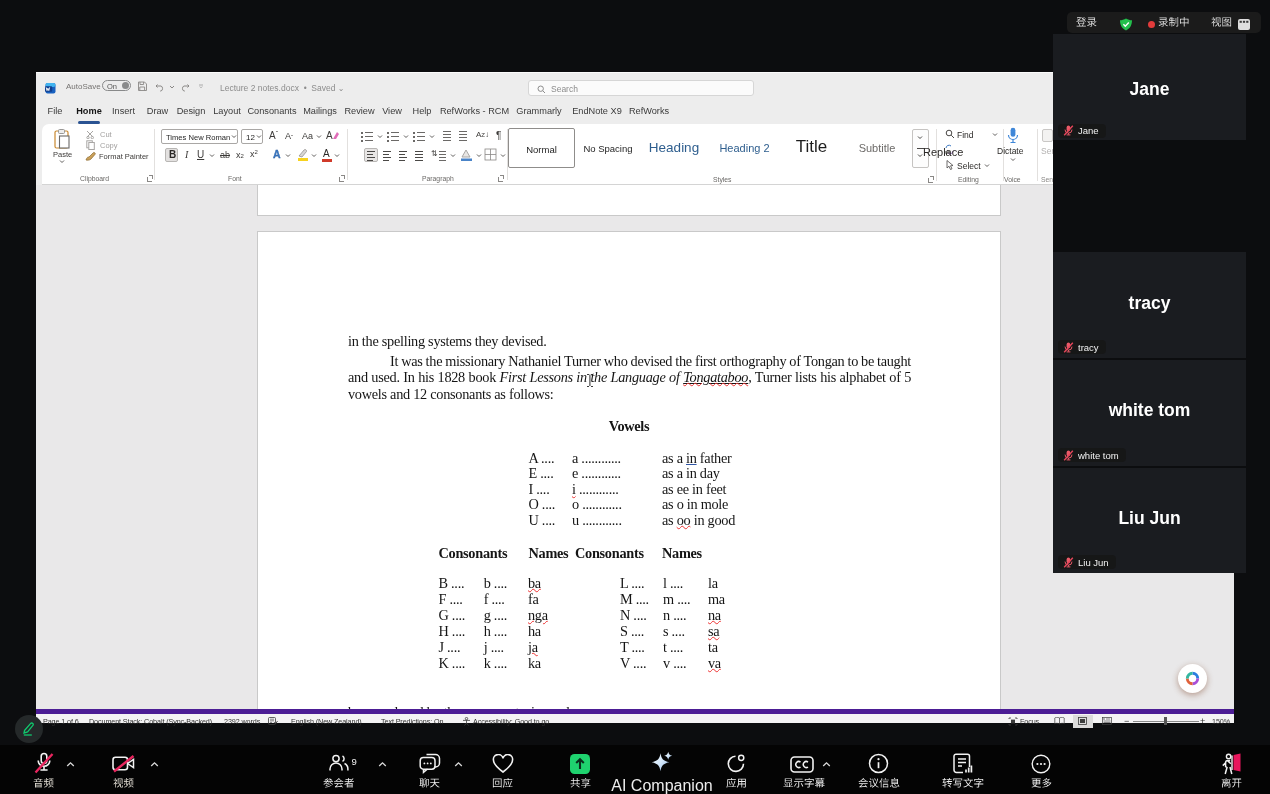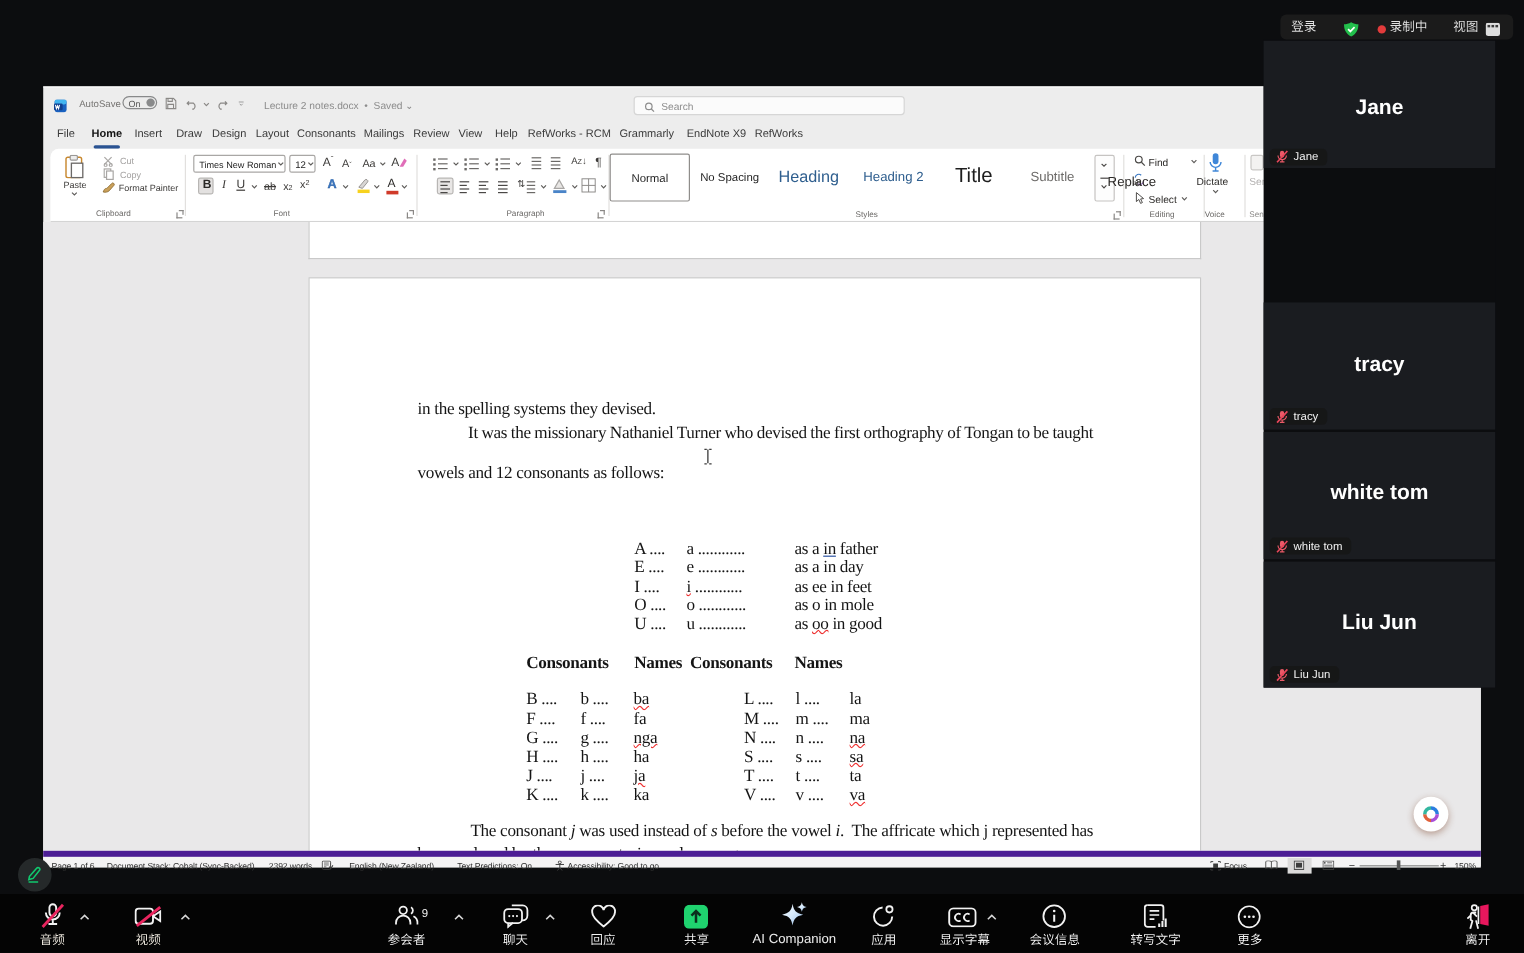--- a/index.html
+++ b/index.html
@@ -21,21 +21,21 @@
 
 .sq{text-decoration:underline wavy #e33;text-decoration-thickness:0.8px;text-underline-offset:0px}
 .ub{text-decoration:underline solid #2f55a4;text-decoration-thickness:1.1px;text-underline-offset:0.5px}
 .us{text-decoration:underline solid #151515;text-decoration-thickness:1px}
 #panel{position:absolute;left:1053px;top:33px;width:193px;height:540px;background:#0c0d0f}
 .tile{position:absolute;left:0;width:193px;height:106px;background:#1a1c20}
 .tname{position:absolute;left:0;right:0;text-align:center;color:#fff;font-weight:bold;font-size:17.5px}
 .mlab{position:absolute;left:5px;display:flex;align-items:center;gap:4px;background:rgba(22,22,22,.82);border-radius:4px;padding:0 7px 0 5px;height:14px;color:#f2f2f2;font-size:9.5px}
 #topbar{position:absolute;left:1067px;top:12px;width:194px;height:21px;background:#1b1b1b;border-radius:5px;display:flex;align-items:center}
 #toolbar{position:absolute;left:0;top:745px;width:1270px;height:49px;background:#040404}
-.ail{position:absolute;top:32.5px;left:50%;transform:translateX(-50%);white-space:nowrap;color:#ededed;font-size:11px}
+.ail{position:absolute;top:32.5px;left:50%;transform:translateX(-50%);white-space:nowrap;color:#ededed;font-size:16px}
 </style></head><body>
 <div id="win">
 <div id="title">
 <svg class="abs" style="left:9px;top:10px" width="11" height="11" viewBox="0 0 11 11">
         <rect x="0.5" y="0" width="10" height="10.5" rx="2" fill="#1861c0"></rect>
         <rect x="0.5" y="0" width="10" height="4" rx="2" fill="#41b4f0"></rect>
         <rect x="0" y="3.2" width="7.2" height="5.6" rx="1" fill="#103f8f"></rect>
         <path d="M1.2 4.4 L2 7.6 L2.9 5.2 L3.8 7.6 L4.6 4.4" stroke="#fff" stroke-width="0.9" fill="none"></path>
       </svg>
 <div class="abs" style="left:30px;top:9px;font-size:8px;color:#767472">AutoSave</div>
@@ -302,21 +302,23 @@
 <div class="abs" style="left:1000px;top:5px;width:11px;height:13px;border:1px solid #c9c7c5;border-radius:2px;background:#f3f2f1"></div>
 <div class="abs" style="left:999px;top:22px;font-size:8.5px;color:#b3b1b0">Sens</div>
 <div class="glab" style="left:999px;color:#8a8886">Sens</div>
 </div>
 <div id="doc">
 <div class="page" style="top:-6px;height:37px;border-top:none"></div>
 <div class="page" style="top:46px;height:490px"></div>
 <div class="abs" style="left:-36px;top:-184px;width:1270px;height:794px">
 <div class="doctext" style="left:348px;top:333.3px">in the spelling systems they devised.</div>
 <div class="doctext" style="left:390px;top:352.9px;word-spacing:-0.28px">It was the missionary Nathaniel Turner who devised the first orthography of Tongan to be taught</div>
+<div class="doctext" style="left:348px;top:369.2px;word-spacing:0.24px">and used. In his 1828 book <i>First Lessons in the Language of <span class="us"><span class="sq">Tongataboo</span></span></i>, Turner lists his alphabet of 5</div>
 <div class="doctext" style="left:348px;top:385.5px">vowels and 12 consonants as follows:</div>
+<div class="doctext" style="left:258px;top:417.5px;width:742px;text-align:center;font-weight:bold">Vowels</div>
 <div class="doctext" style="left:528.5px;top:449.6px">A ....</div>
 <div class="doctext" style="left:572px;top:449.6px">a ............</div>
 <div class="doctext" style="left:662px;top:449.6px">as a <span class="ub">in</span> father</div>
 <div class="doctext" style="left:528.5px;top:465.20000000000005px">E ....</div>
 <div class="doctext" style="left:572px;top:465.20000000000005px">e ............</div>
 <div class="doctext" style="left:662px;top:465.20000000000005px">as a in day</div>
 <div class="doctext" style="left:528.5px;top:480.80000000000007px">I ....</div>
 <div class="doctext" style="left:572px;top:480.80000000000007px"><span class="sq">i</span> ............</div>
 <div class="doctext" style="left:662px;top:480.80000000000007px">as ee in feet</div>
 <div class="doctext" style="left:528.5px;top:496.4000000000001px">O ....</div>
@@ -358,21 +360,20 @@
 <div class="doctext" style="left:528px;top:639.2999999999998px"><span class="sq">ja</span></div>
 <div class="doctext" style="left:620px;top:639.2999999999998px">T ....</div>
 <div class="doctext" style="left:663px;top:639.2999999999998px">t ....</div>
 <div class="doctext" style="left:708px;top:639.2999999999998px">ta</div>
 <div class="doctext" style="left:438.5px;top:655.3499999999998px">K ....</div>
 <div class="doctext" style="left:483.7px;top:655.3499999999998px">k ....</div>
 <div class="doctext" style="left:528px;top:655.3499999999998px">ka</div>
 <div class="doctext" style="left:620px;top:655.3499999999998px">V ....</div>
 <div class="doctext" style="left:663px;top:655.3499999999998px">v ....</div>
 <div class="doctext" style="left:708px;top:655.3499999999998px"><span class="sq">va</span></div>
-<div class="doctext" style="left:392px;top:685px;word-spacing:0.07px">The consonant <i>j</i> was used instead of <i>s</i> before the vowel <i>i</i>.&nbsp; The affricate which j represented has</div>
 <div class="doctext" style="left:348px;top:703.5px">been replaced by the consonant <i>s</i> in modern usage.</div>
 <svg class="abs" style="left:585px;top:372px" width="9" height="15" viewBox="0 0 9 15">
           <path d="M2 1.5 h2 M6 1.5 h2 M4.9 1.5 v11.5 M2 13.5 h2 M6 13.5 h2" stroke="#1a1a1a" stroke-width="1.1" fill="none" opacity="0.85"></path>
         </svg>
 </div>
 </div>
 <div id="status">
 <span class="it" style="left:7px">Page 1 of 6</span>
 <span class="it" style="left:53px">Document Stack: Cobalt (Sync-Backed)</span>
 <span class="it" style="left:188px">2392 words</span>

